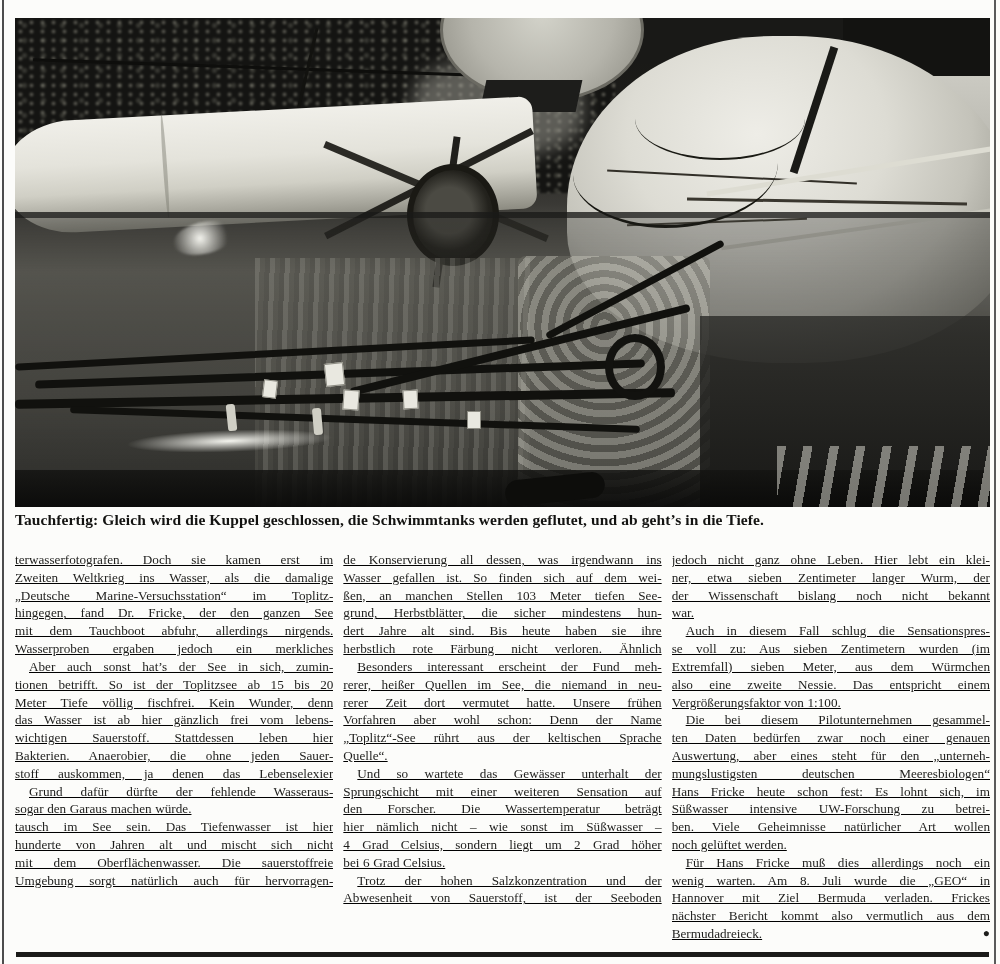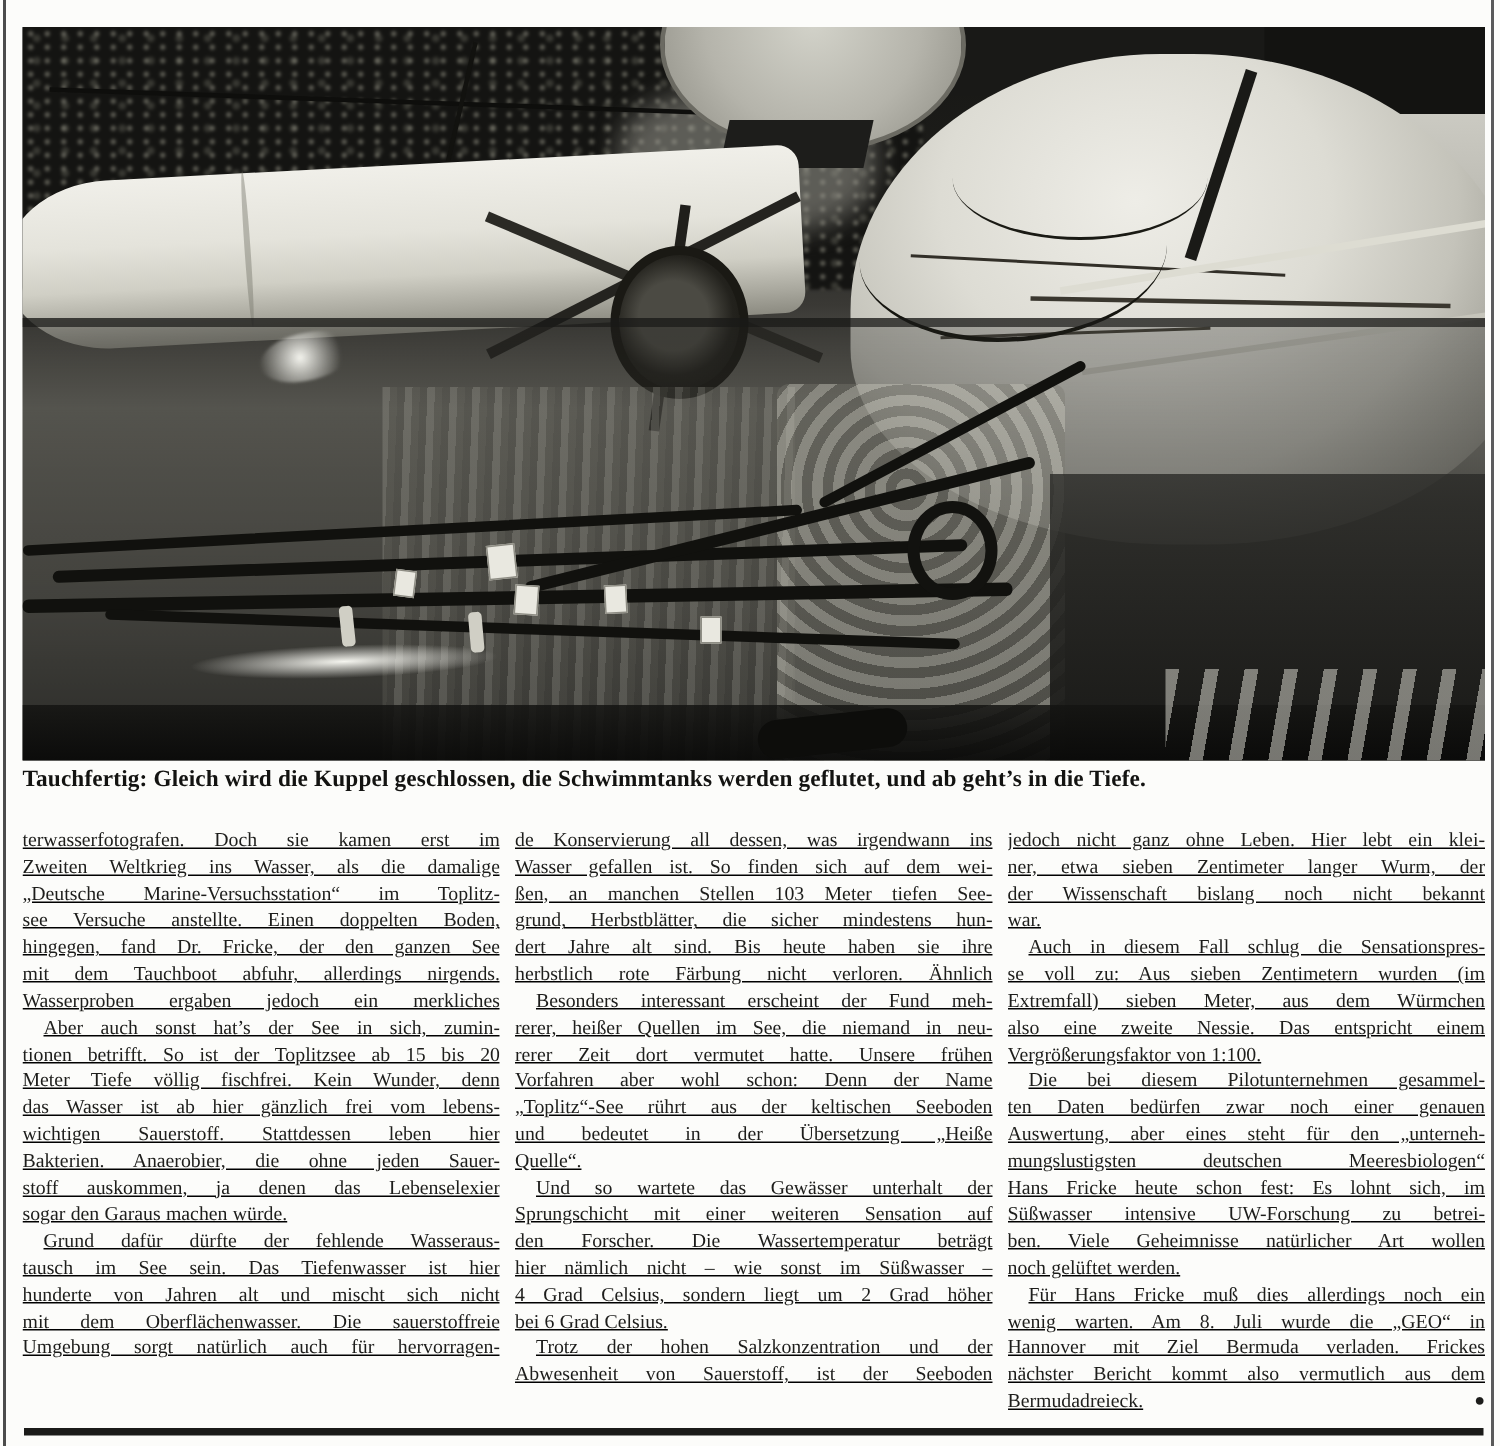--- a/index.html
+++ b/index.html
@@ -164,51 +164,49 @@
   <div class="tag tag-5"></div>
 </div>
 
 <div class="caption">Tauchfertig: Gleich wird die Kuppel geschlossen, die Schwimmtanks werden geflutet, und ab geht’s in die Tiefe.</div>
 
 <div class="columns">
   <div class="col">
       <div class="tline">terwasserfotografen. Doch sie kamen erst im</div>
       <div class="tline">Zweiten Weltkrieg ins Wasser, als die damalige</div>
       <div class="tline">„Deutsche Marine-Versuchsstation“ im Toplitz-</div>
-      <div class="tline">see Versuche anstellte. Einen doppelten Boden,</div>
       <div class="tline">hingegen, fand Dr. Fricke, der den ganzen See</div>
       <div class="tline">mit dem Tauchboot abfuhr, allerdings nirgends.</div>
       <div class="tline">Wasserproben ergaben jedoch ein merkliches</div>
       <div class="tline indent">Aber auch sonst hat’s der See in sich, zumin-</div>
       <div class="tline">tionen betrifft. So ist der Toplitzsee ab 15 bis 20</div>
       <div class="tline">Meter Tiefe völlig fischfrei. Kein Wunder, denn</div>
       <div class="tline">das Wasser ist ab hier gänzlich frei vom lebens-</div>
       <div class="tline">wichtigen Sauerstoff. Stattdessen leben hier</div>
       <div class="tline">Bakterien. Anaerobier, die ohne jeden Sauer-</div>
       <div class="tline">stoff auskommen, ja denen das Lebenselexier</div>
+      <div class="tline indent">Grund dafür dürfte der fehlende Wasseraus-</div>
       <div class="tline pend">sogar den Garaus machen würde.</div>
-      <div class="tline indent">Grund dafür dürfte der fehlende Wasseraus-</div>
       <div class="tline">tausch im See sein. Das Tiefenwasser ist hier</div>
       <div class="tline">hunderte von Jahren alt und mischt sich nicht</div>
       <div class="tline">mit dem Oberflächenwasser. Die sauerstoffreie</div>
       <div class="tline">Umgebung sorgt natürlich auch für hervorragen-</div>
     </div>
   <div class="col">
       <div class="tline">de Konservierung all dessen, was irgendwann ins</div>
       <div class="tline">Wasser gefallen ist. So finden sich auf dem wei-</div>
       <div class="tline">ßen, an manchen Stellen 103 Meter tiefen See-</div>
       <div class="tline">grund, Herbstblätter, die sicher mindestens hun-</div>
       <div class="tline">dert Jahre alt sind. Bis heute haben sie ihre</div>
       <div class="tline">herbstlich rote Färbung nicht verloren. Ähnlich</div>
       <div class="tline indent">Besonders interessant erscheint der Fund meh-</div>
       <div class="tline">rerer, heißer Quellen im See, die niemand in neu-</div>
       <div class="tline">rerer Zeit dort vermutet hatte. Unsere frühen</div>
       <div class="tline">Vorfahren aber wohl schon: Denn der Name</div>
-      <div class="tline">„Toplitz“-See rührt aus der keltischen Seeboden</div>
-      <div class="tline">und bedeutet in der Übersetzung „Heiße</div>
+      <div class="tline">„Toplitz“-See rührt aus der keltischen Sprache</div>
       <div class="tline pend">Quelle“.</div>
       <div class="tline indent">Und so wartete das Gewässer unterhalt der</div>
       <div class="tline">Sprungschicht mit einer weiteren Sensation auf</div>
       <div class="tline">den Forscher. Die Wassertemperatur beträgt</div>
       <div class="tline">hier nämlich nicht – wie sonst im Süßwasser –</div>
       <div class="tline">4 Grad Celsius, sondern liegt um 2 Grad höher</div>
       <div class="tline pend">bei 6 Grad Celsius.</div>
       <div class="tline indent">Trotz der hohen Salzkonzentration und der</div>
       <div class="tline">Abwesenheit von Sauerstoff, ist der Seeboden</div>
     </div>

